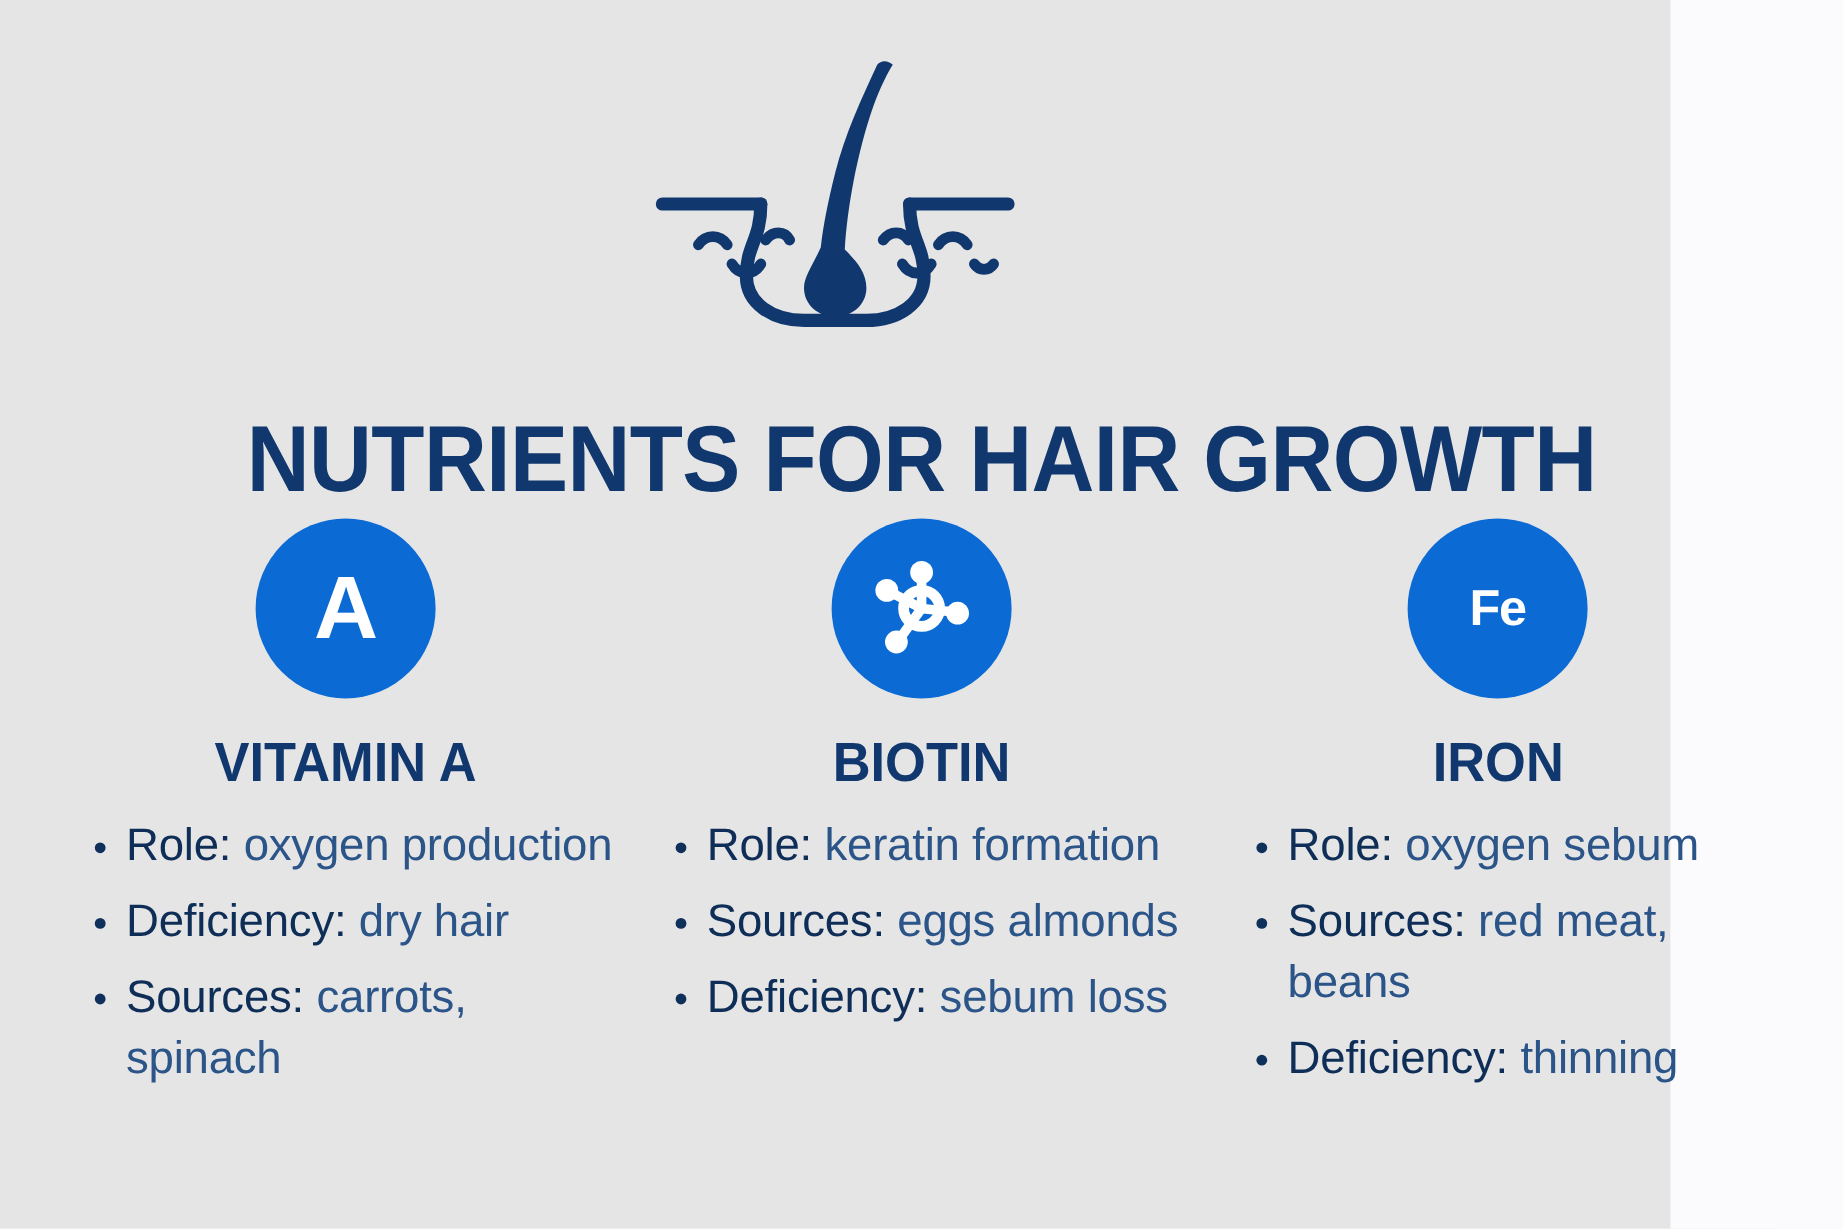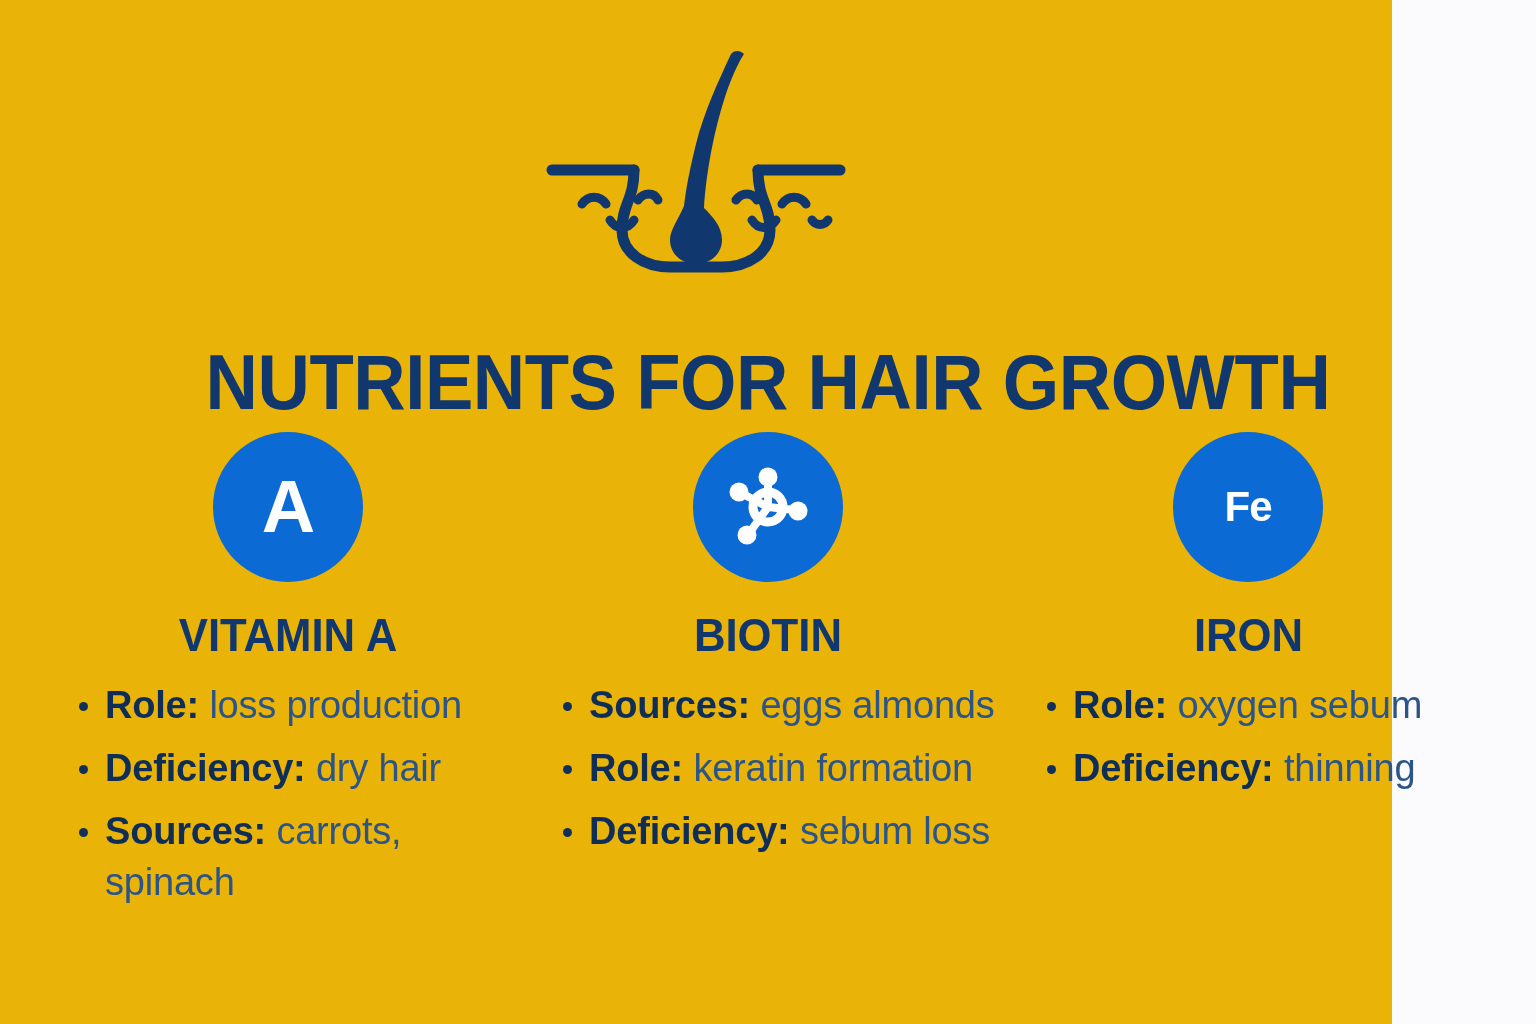--- a/index.html
+++ b/index.html
@@ -11,21 +11,21 @@
     width: 1536px;
     height: 1024px;
     background: #fbfbfd;
     font-family: "Liberation Sans", "DejaVu Sans", sans-serif;
     overflow: hidden;
   }
   #poster {
     position: relative;
     width: 1392px;
     height: 1024px;
-    background: #eab308;
+    background: #e5e5e5;
     box-sizing: border-box;
   }
 
   
   .hero-icon {
     position: absolute;
     left: 50%;
     top: 48px;
     transform: translateX(-50%);
     width: 300px;
@@ -124,21 +124,21 @@
     position: absolute;
     left: 8px;
     top: 22px;
     width: 9px;
     height: 9px;
     border-radius: 50%;
     background: #10305c;
   }
   .bullet-label {
     color: #0e2e57;
-    font-weight: 700;
+    font-weight: 400;
   }
   .bullet-value {
     color: #2b5488;
   }
 
   
   .col-1 .bullet-list { margin-left: 6px; }
   .col-2 .bullet-list { margin-left: 14px; }
   .col-3 .bullet-list { margin-left: 22px; }
 </style>
@@ -176,21 +176,21 @@
   <div class="columns">
 
     <div class="column col-1">
       <div class="badge">
         <span class="badge-letter">A</span>
       </div>
       <div class="column-heading">VITAMIN A</div>
       <ul class="bullet-list">
         <li class="bullet-item">
           <span class="bullet-label">Role:</span>
-          <span class="bullet-value">loss production</span>
+          <span class="bullet-value">oxygen production</span>
         </li>
         <li class="bullet-item">
           <span class="bullet-label">Deficiency:</span>
           <span class="bullet-value">dry hair</span>
         </li>
         <li class="bullet-item">
           <span class="bullet-label">Sources:</span>
           <span class="bullet-value">carrots, spinach</span>
         </li>
       </ul>
@@ -210,45 +210,49 @@
             <circle cx="44" cy="14" r="9.5" fill="#ffffff"></circle>
             <circle cx="15" cy="29" r="9.5" fill="#ffffff"></circle>
             <circle cx="74" cy="48" r="9.5" fill="#ffffff"></circle>
             <circle cx="23" cy="72" r="9.5" fill="#ffffff"></circle>
           </svg>
         </span>
       </div>
       <div class="column-heading">BIOTIN</div>
       <ul class="bullet-list">
         <li class="bullet-item">
+          <span class="bullet-label">Role:</span>
+          <span class="bullet-value">keratin formation</span>
+        </li>
+        <li class="bullet-item">
           <span class="bullet-label">Sources:</span>
           <span class="bullet-value">eggs almonds</span>
-        </li>
-        <li class="bullet-item">
-          <span class="bullet-label">Role:</span>
-          <span class="bullet-value">keratin formation</span>
         </li>
         <li class="bullet-item">
           <span class="bullet-label">Deficiency:</span>
           <span class="bullet-value">sebum loss</span>
         </li>
       </ul>
     </div>
 
     <div class="column col-3">
       <div class="badge">
         <span class="badge-letter small">Fe</span>
       </div>
       <div class="column-heading">IRON</div>
       <ul class="bullet-list">
         <li class="bullet-item">
           <span class="bullet-label">Role:</span>
           <span class="bullet-value">oxygen sebum</span>
         </li>
         <li class="bullet-item">
+          <span class="bullet-label">Sources:</span>
+          <span class="bullet-value">red meat, beans</span>
+        </li>
+        <li class="bullet-item">
           <span class="bullet-label">Deficiency:</span>
           <span class="bullet-value">thinning</span>
         </li>
       </ul>
     </div>
 
   </div>
 </div>
 
 </body></html>

